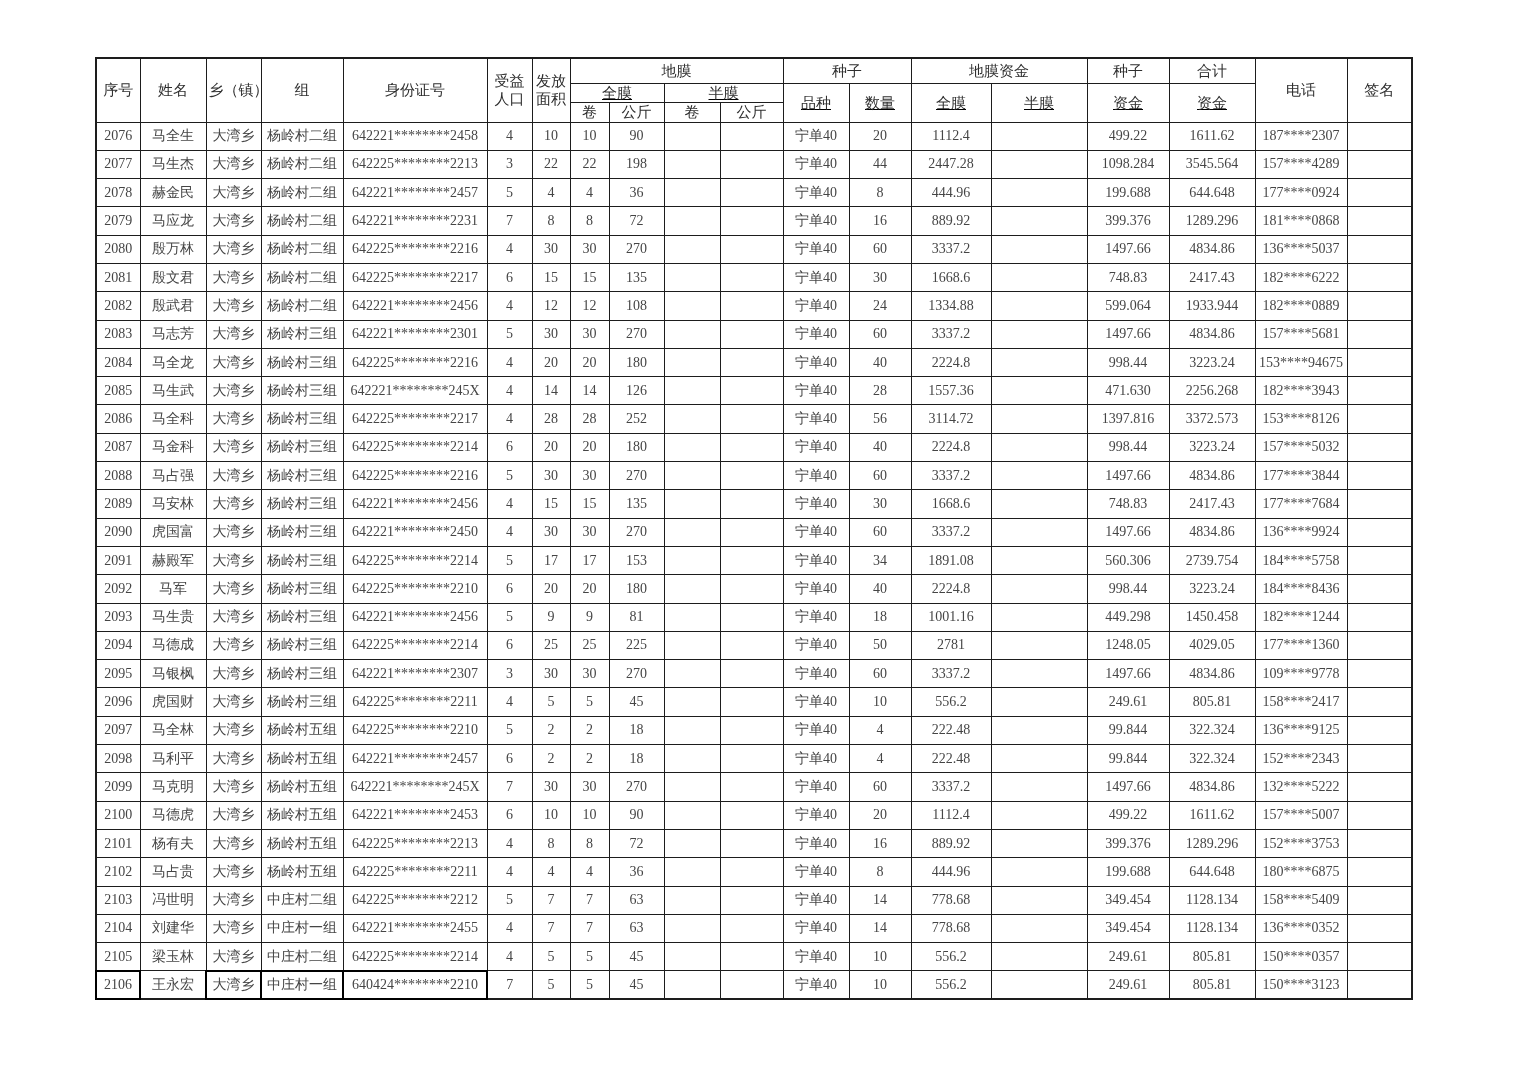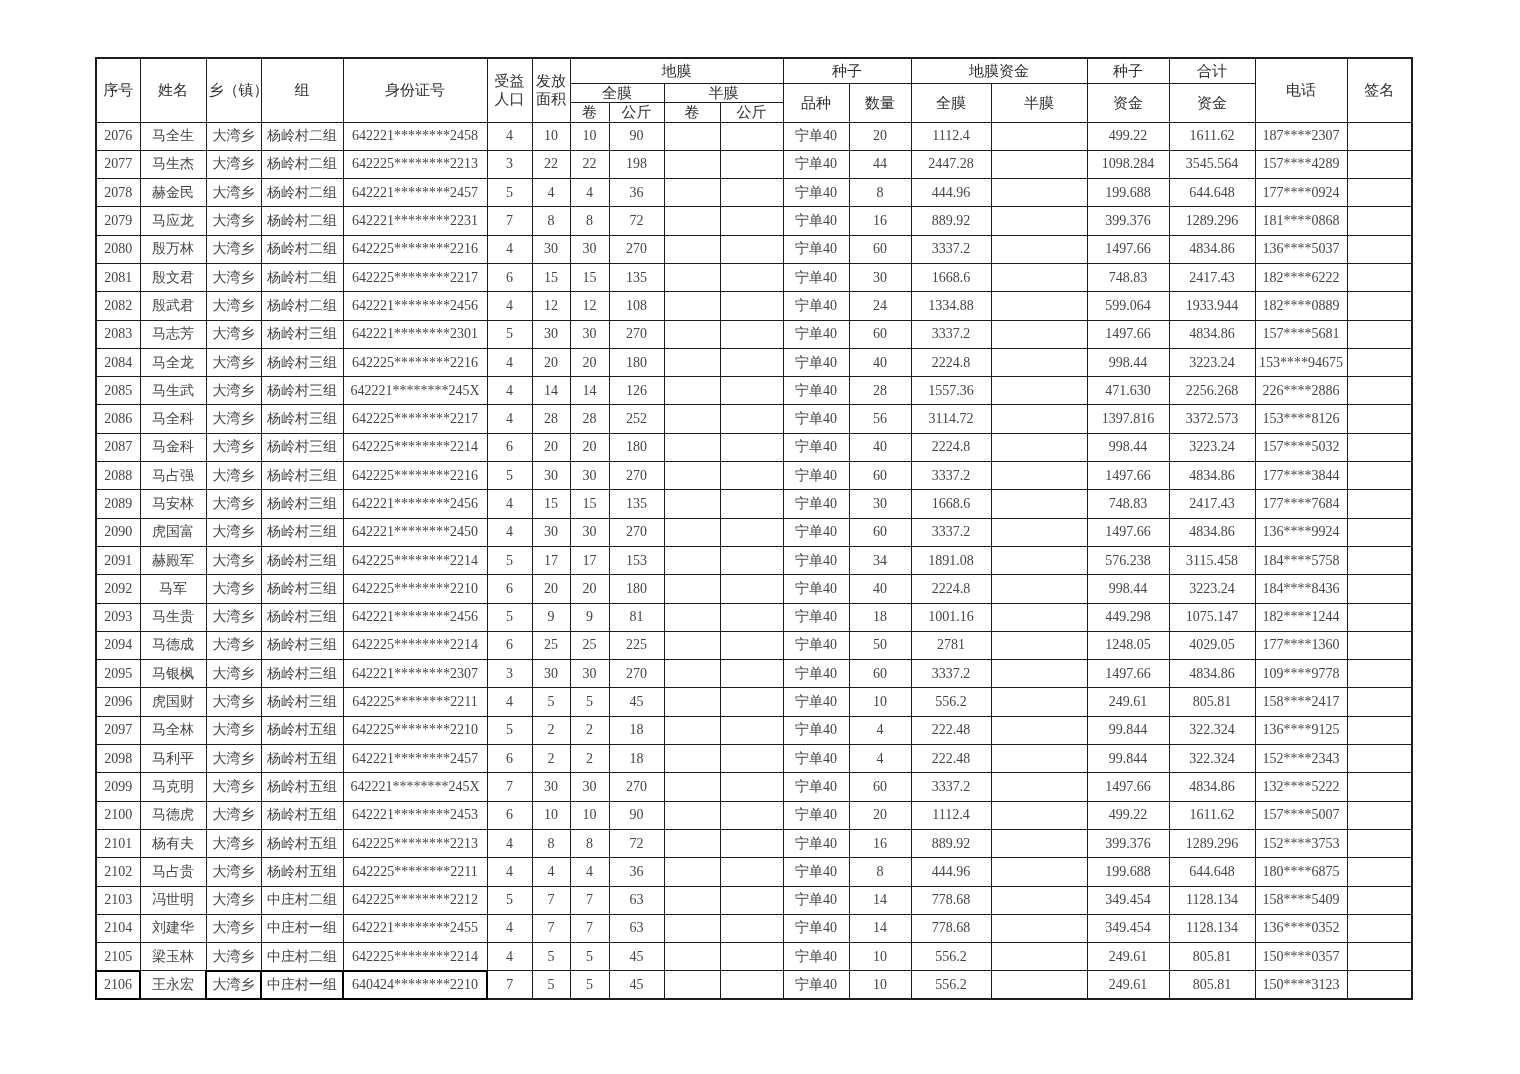--- a/index.html
+++ b/index.html
@@ -28,21 +28,21 @@
     overflow: hidden;
     white-space: nowrap;
   }
   .sheet thead th {
     font-weight: normal;
     color: #2e2e2e;
     font-size: 15px;
     line-height: 1.2;
   }
   .sheet thead tr:nth-child(1) { height: 25px; }
-  .sheet thead tr:nth-child(2) { height: 18px; }
+  .sheet thead tr:nth-child(2) { height: 18px; text-decoration: underline; }
   .sheet thead tr:nth-child(3) { height: 20px; }
   .sheet tbody tr { height: 28.3px; }
   .sheet tbody td {
     color: #454545;
     font-size: 14px;
   }
   
   .sheet tbody tr:last-child td:nth-child(1),
   .sheet tbody tr:last-child td:nth-child(3),
   .sheet tbody tr:last-child td:nth-child(4),
@@ -312,21 +312,21 @@
           <td>14</td>
           <td>126</td>
           <td></td>
           <td></td>
           <td>宁单40</td>
           <td>28</td>
           <td>1557.36</td>
           <td></td>
           <td>471.630</td>
           <td>2256.268</td>
-          <td>226****2886</td>
+          <td>182****3943</td>
           <td></td>
         </tr>
         <tr>
           <td>2086</td>
           <td>马全科</td>
           <td>大湾乡</td>
           <td>杨岭村三组</td>
           <td>642225********2217</td>
           <td>4</td>
           <td>28</td>
@@ -436,22 +436,22 @@
           <td>5</td>
           <td>17</td>
           <td>17</td>
           <td>153</td>
           <td></td>
           <td></td>
           <td>宁单40</td>
           <td>34</td>
           <td>1891.08</td>
           <td></td>
-          <td>576.238</td>
-          <td>3115.458</td>
+          <td>560.306</td>
+          <td>2739.754</td>
           <td>184****5758</td>
           <td></td>
         </tr>
         <tr>
           <td>2092</td>
           <td>马军</td>
           <td>大湾乡</td>
           <td>杨岭村三组</td>
           <td>642225********2210</td>
           <td>6</td>
@@ -479,21 +479,21 @@
           <td>9</td>
           <td>9</td>
           <td>81</td>
           <td></td>
           <td></td>
           <td>宁单40</td>
           <td>18</td>
           <td>1001.16</td>
           <td></td>
           <td>449.298</td>
-          <td>1075.147</td>
+          <td>1450.458</td>
           <td>182****1244</td>
           <td></td>
         </tr>
         <tr>
           <td>2094</td>
           <td>马德成</td>
           <td>大湾乡</td>
           <td>杨岭村三组</td>
           <td>642225********2214</td>
           <td>6</td>

